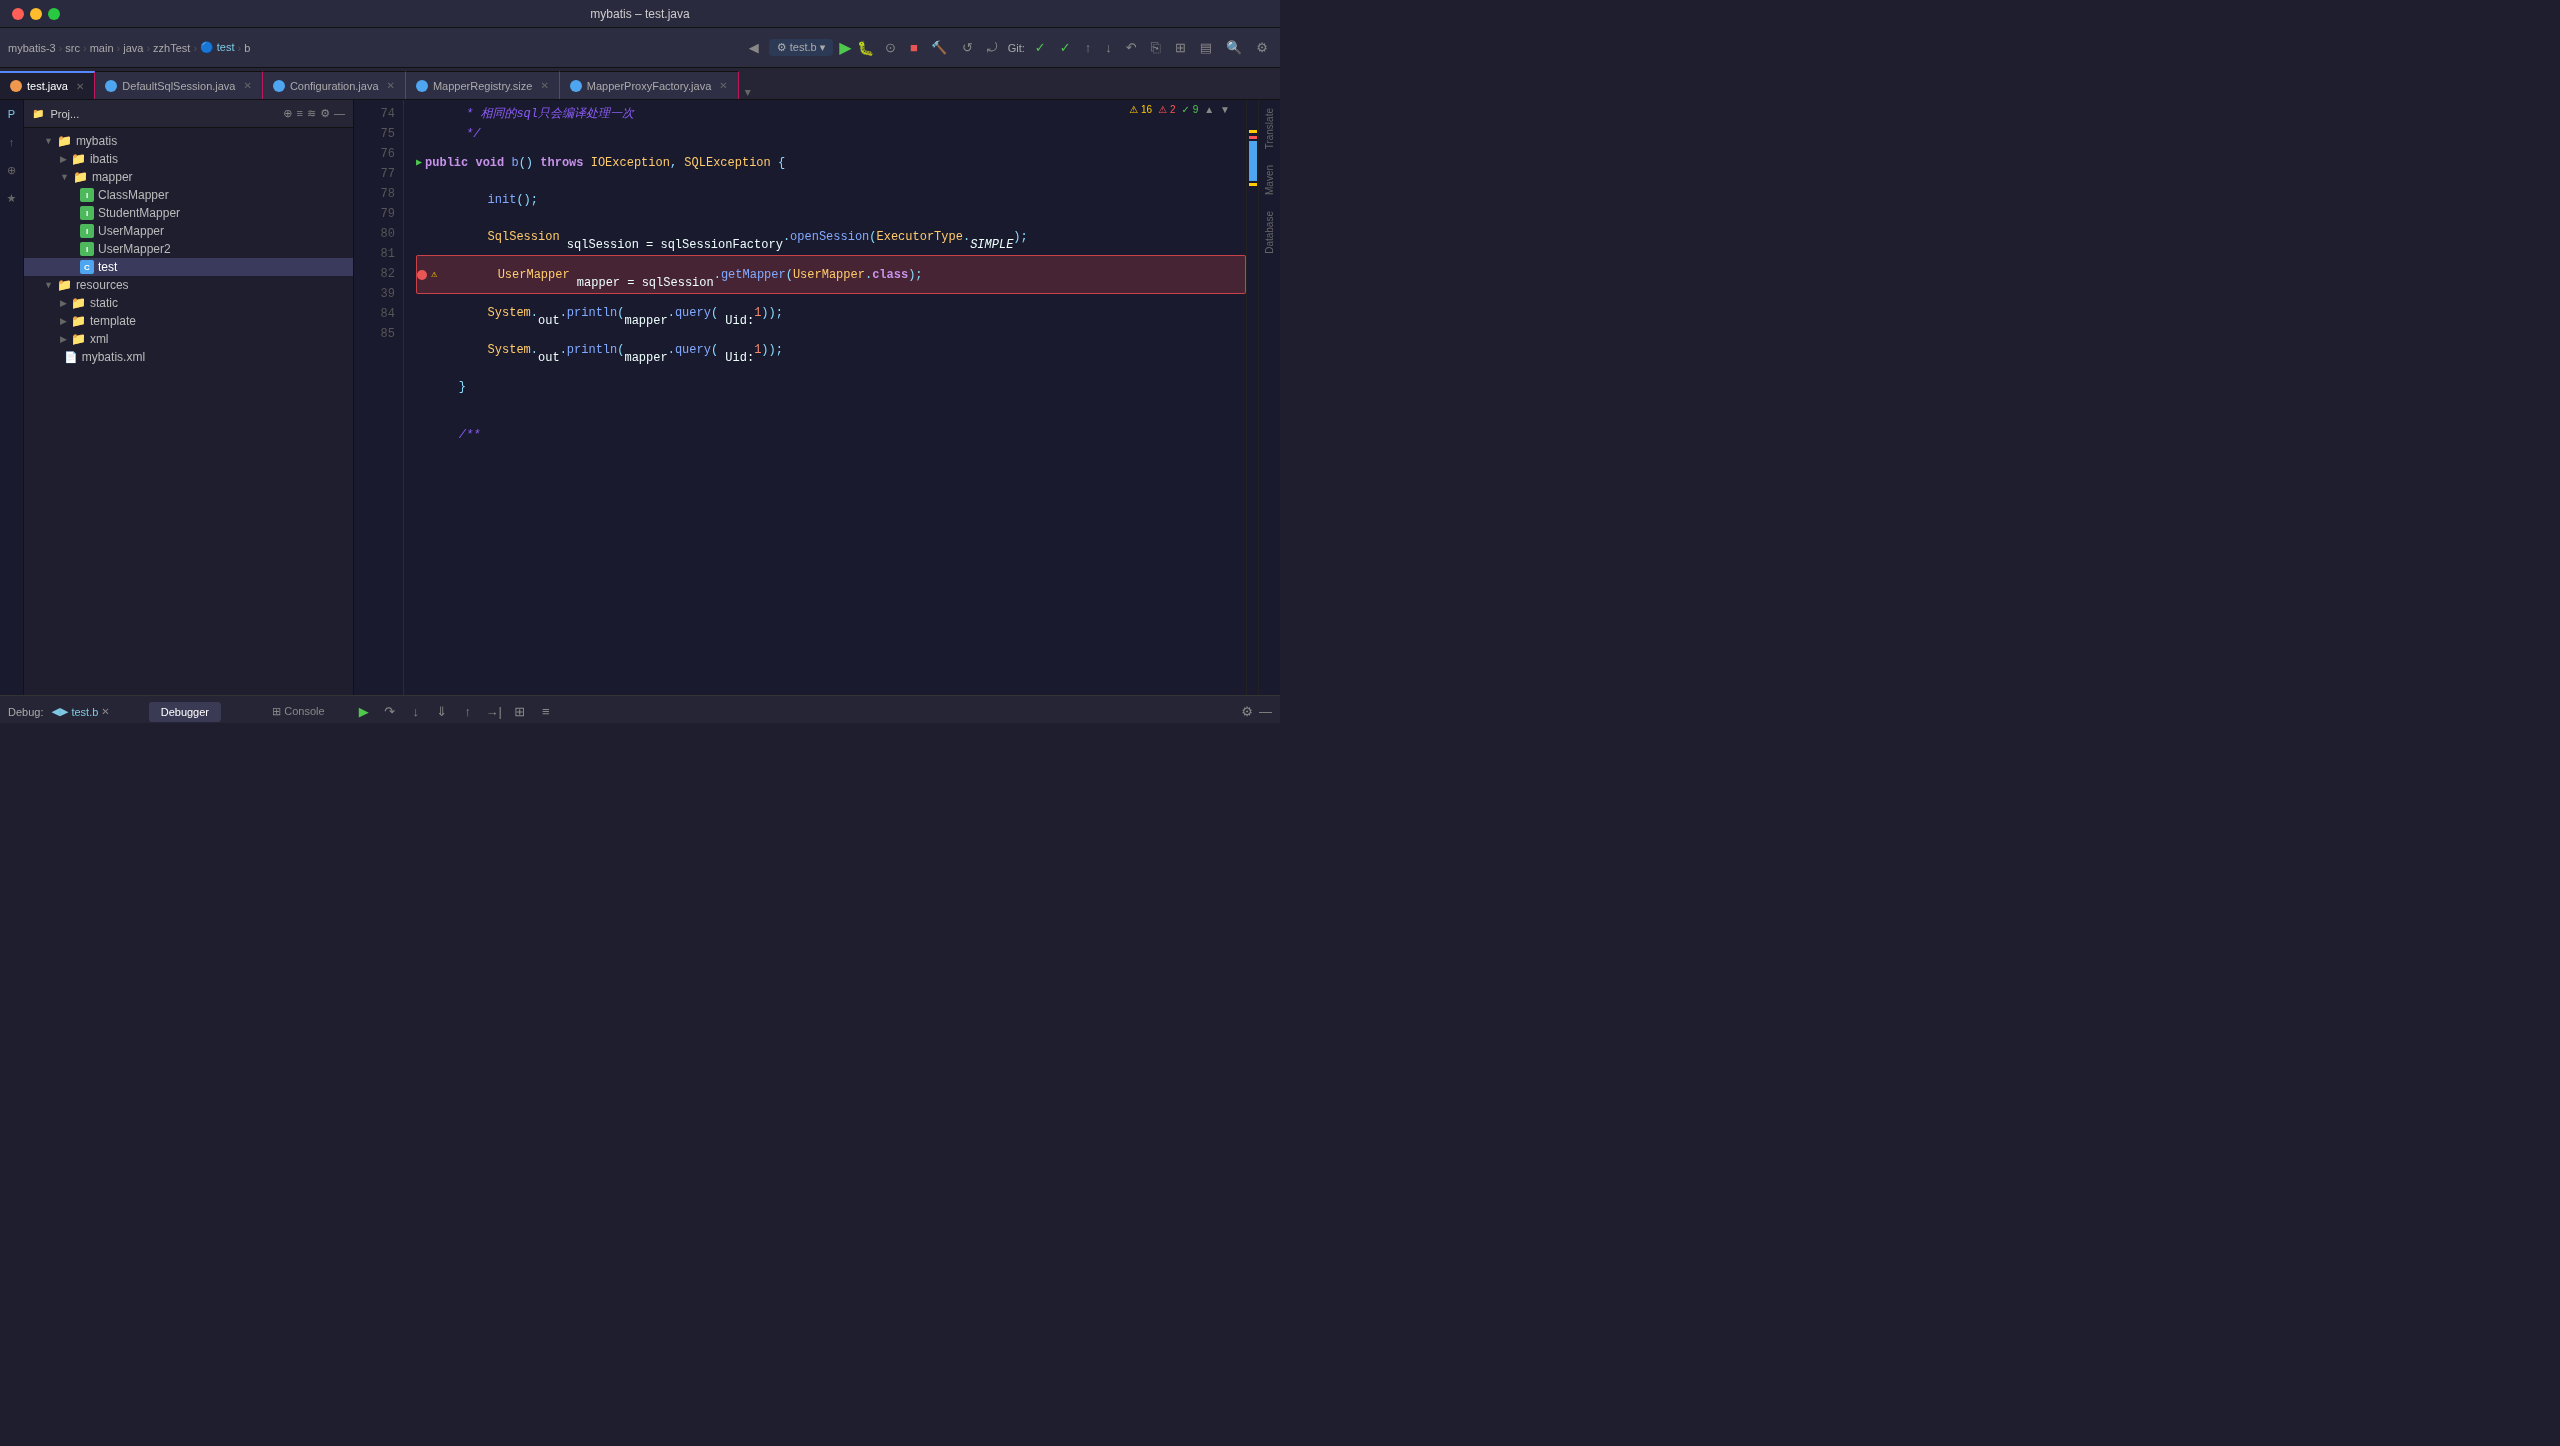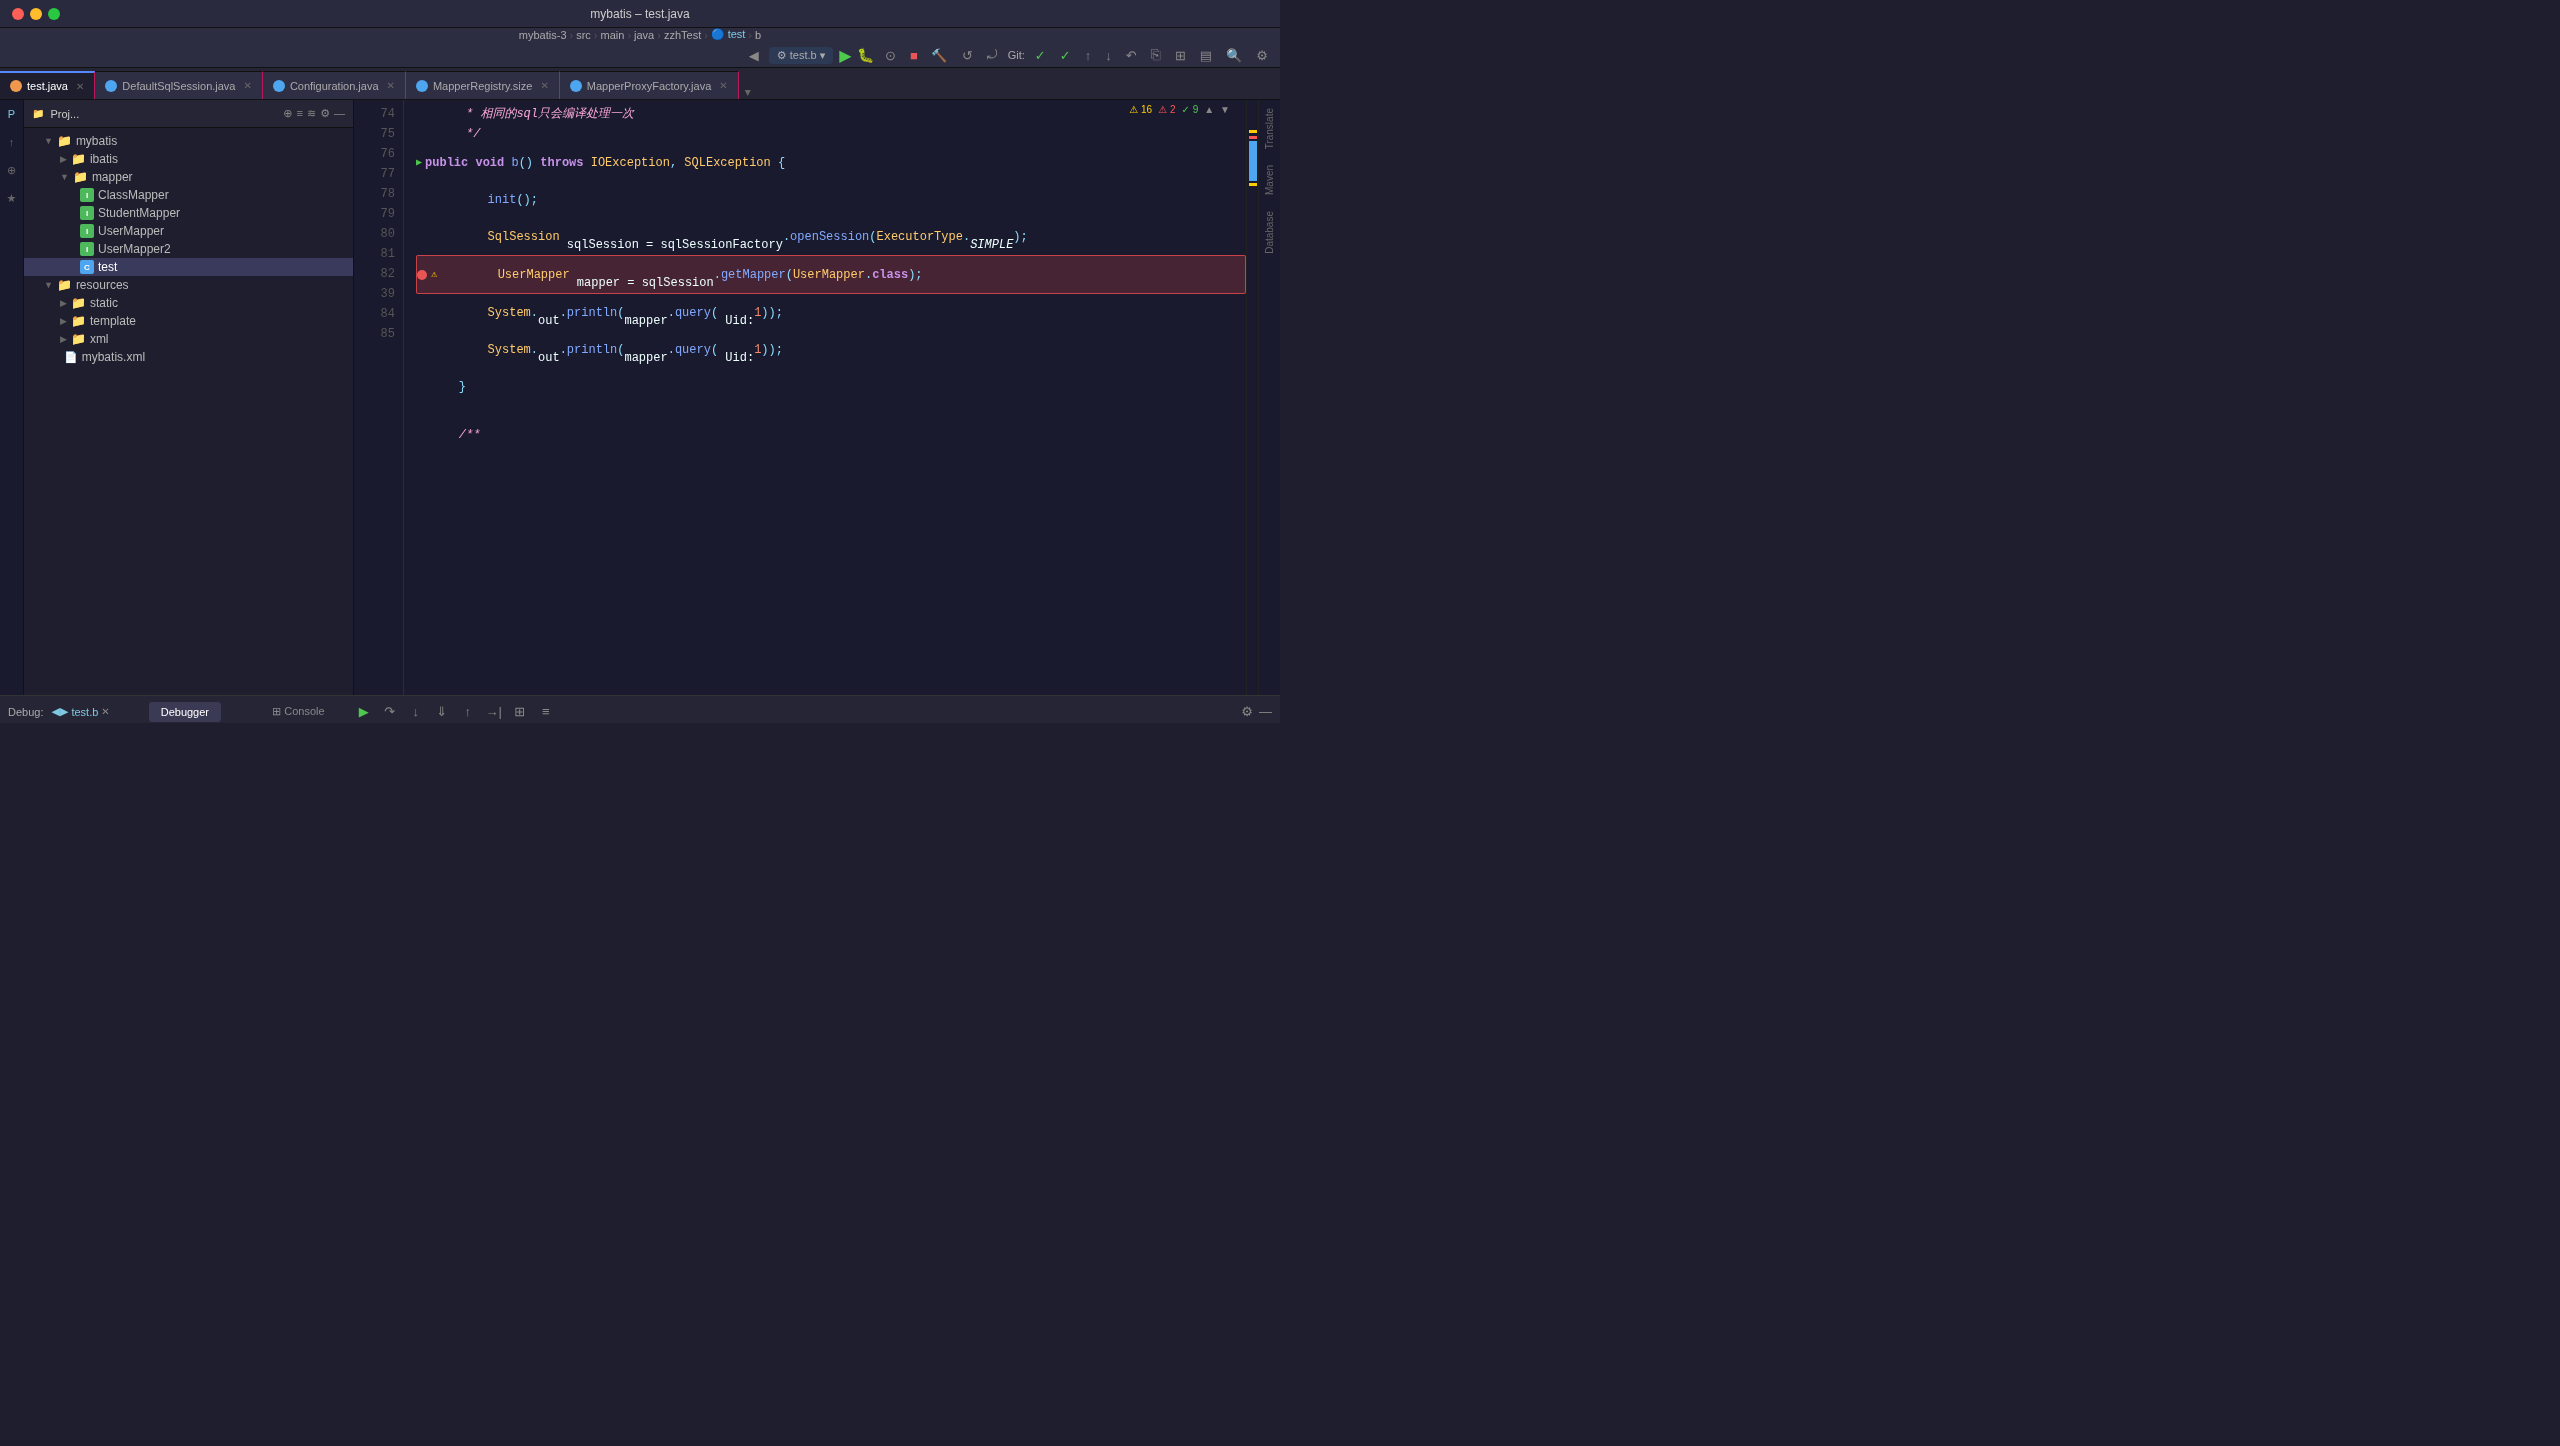--- a/index.html
+++ b/index.html
@@ -42,21 +42,20 @@
 
     
     .toolbar {
       height: 40px;
       background: #2d2d42;
       display: flex;
       align-items: center;
       padding: 0 8px;
       gap: 4px;
       border-bottom: 1px solid #111;
-      flex-direction: column;
     }
     .breadcrumb {
       display: flex;
       align-items: center;
       gap: 3px;
       color: #888;
       font-size: 11px;
     }
     .breadcrumb-sep { color: #555; }
     .breadcrumb-item { color: #aaa; }
@@ -233,21 +232,21 @@
       margin-right: 4px;
       flex-shrink: 0;
     }
     .code-line .bp-placeholder {
       width: 14px; flex-shrink: 0;
     }
     .kw { color: #c792ea; font-weight: bold; }
     .num { color: #f78c6c; }
     .fn { color: #82aaff; }
     .cls { color: #ffcb6b; }
-    .cm { color: #f9a8d4; font-style: italic; }
+    .cm { color: #8b5cf6; font-style: italic; }
     .ann { color: #c792ea; }
     .op { color: #89ddff; }
     .var { color: #eeffff; margin-top: 17px; }
     .err-icon { color: #ffcc00; font-size: 10px; margin-right: 3px; }
     .run-marker { color: #4ec94e; font-size: 10px; margin-right: 3px; }
 
     
     .debug-panel {
       height: 260px;
       background: #1e1e2e;

